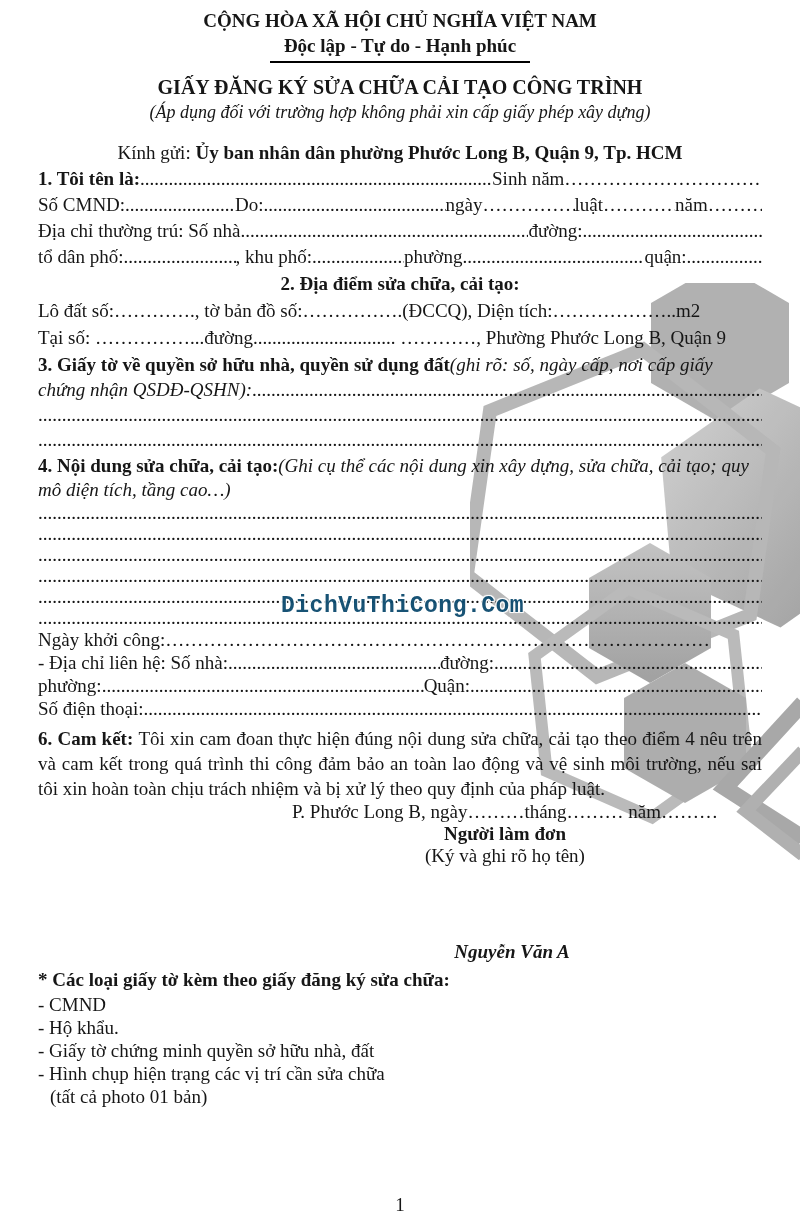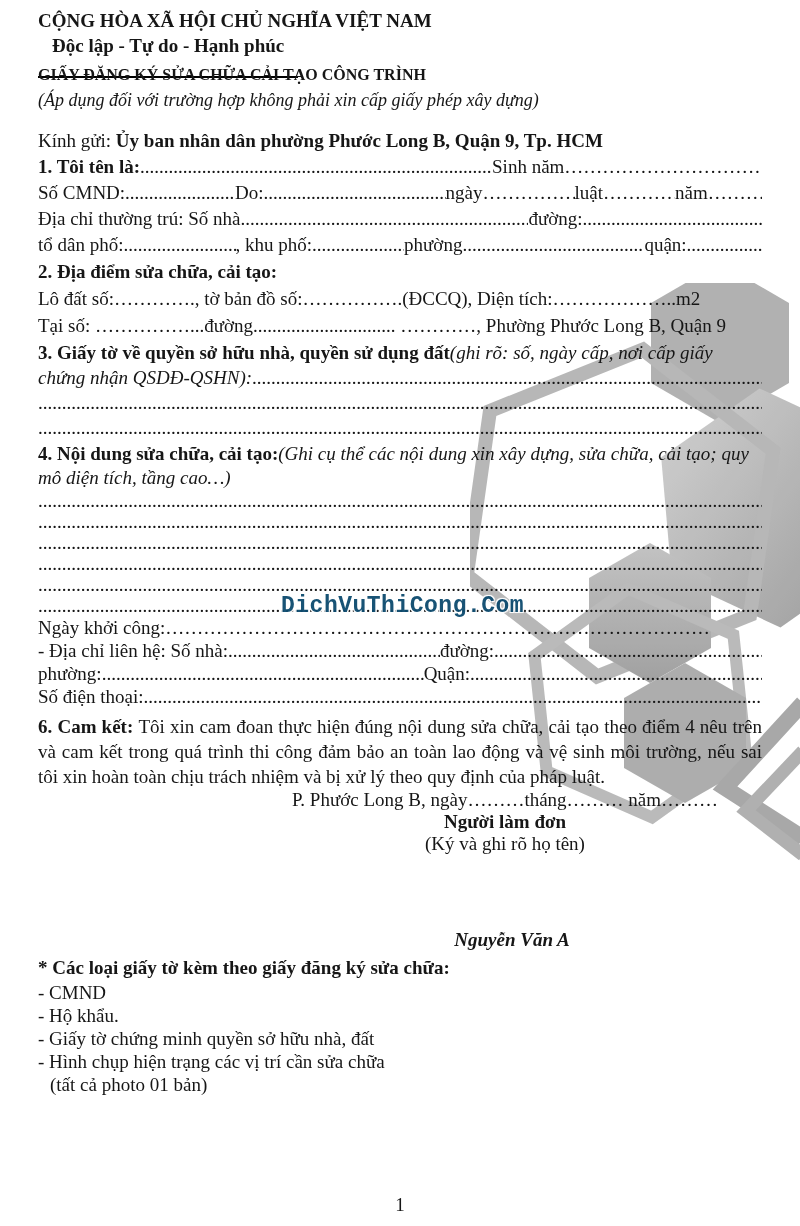--- a/index.html
+++ b/index.html
@@ -19,32 +19,32 @@
   
   .wm-svg{position:absolute;left:470px;top:283px;z-index:0;opacity:0.9;}
   .wm-site{
     position:absolute;left:281px;top:593px;z-index:2;
     font-family:Liberation Mono, monospace;
     font-weight:bold;font-size:23px;letter-spacing:0.5px;
     color:#0c4a6e;opacity:0.95;
     text-shadow:-1px -1px 0 #fff,1px -1px 0 #fff,-1px 1px 0 #fff,1px 1px 0 #fff,0 0 3px #ffffff;
   }
   
-  .c{font-family:Liberation Serif, serif;}
+  .c{text-align:center;font-family:Liberation Serif, serif;}
   .row{display:flex;white-space:nowrap;overflow:hidden;height:26px;line-height:26px;}
   .row span,.row b,.row i{flex:0 0 auto;}
   .d{overflow:hidden;white-space:nowrap;flex:0 0 auto;}
   .df{flex:1 1 auto !important;overflow:hidden;white-space:nowrap;}
   .t1{height:26px;line-height:26px;font-weight:bold;}
   .motto-row{height:28px;line-height:24px;}
-  .motto{font-weight:bold;display:inline-block;border-bottom:2px solid #000;padding:0 14px 18px 14px;}
-  .t2{height:26px;line-height:26px;font-weight:bold;font-size:16px;}
+  .motto{font-weight:bold;display:inline-block;border-bottom:2px solid #000;padding:0 14px 3px 14px;}
+  .t2{margin-top:12px;height:26px;line-height:26px;font-weight:bold;font-size:20px;}
   .t3{height:24px;line-height:24px;font-style:italic;font-size:18px;}
   .kg{margin-top:16px;height:26px;line-height:26px;}
-  .sec{font-weight:bold;}
+  .sec{font-weight:bold;text-align:center;}
   .h27{height:27px;line-height:27px;}
   .h25{height:25px;line-height:25px;}
   .h24{height:24px;line-height:24px;}
   .h23{height:23px;line-height:23px;}
   .fill21{height:21px;line-height:21px;overflow:hidden;white-space:nowrap;}
   .fill24{height:24px;line-height:24px;overflow:hidden;white-space:nowrap;}
   .para{line-height:25px;margin-top:6px;text-align:justify;}
   .sig{width:430px;margin-left:252px;text-align:center;}
   .sig-date{height:22px;line-height:22px;}
   .sig-role{height:22px;line-height:22px;font-weight:bold;}

